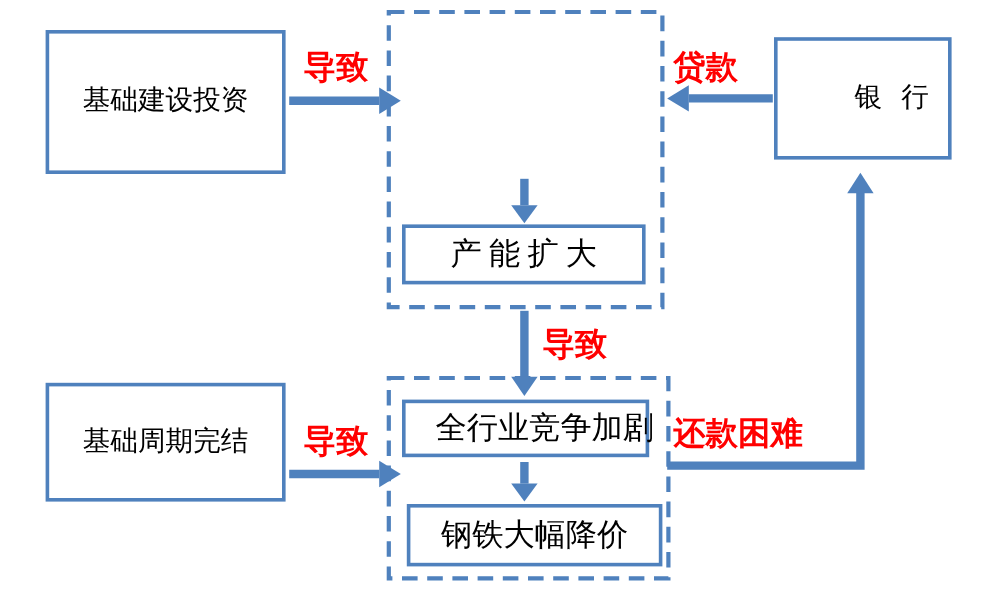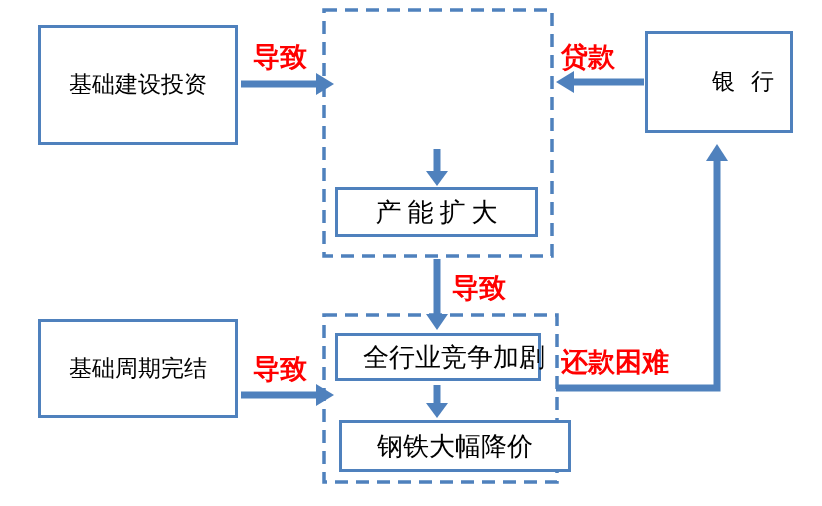--- a/index.html
+++ b/index.html
@@ -120,21 +120,21 @@
   </div>
 
   <div class="node fs-lg" style="left:38px; top:319px; width:200px; height:99px;">
     <span>基础周期完结</span>
   </div>
 
   <div class="node fs-md" style="left:335px; top:333px; width:206px; height:48px;padding-left:32px;">
     <span>全行业竞争加剧</span>
   </div>
 
-  <div class="node fs-md" style="left:339px; top:420px; width:232px; height:52px;">
+  <div class="node fs-md" style="left:339px; top:420px; width:213px; height:52px;">
     <span>钢铁大幅降价</span>
   </div>
 
   <span class="red-label" style="left:253px; top:43px;">导致</span>
 
   <span class="red-label" style="left:561px; top:43px;">贷款</span>
 
   <span class="red-label" style="left:452px; top:274px;">导致</span>
 
   <span class="red-label" style="left:253px; top:355px;">导致</span>

